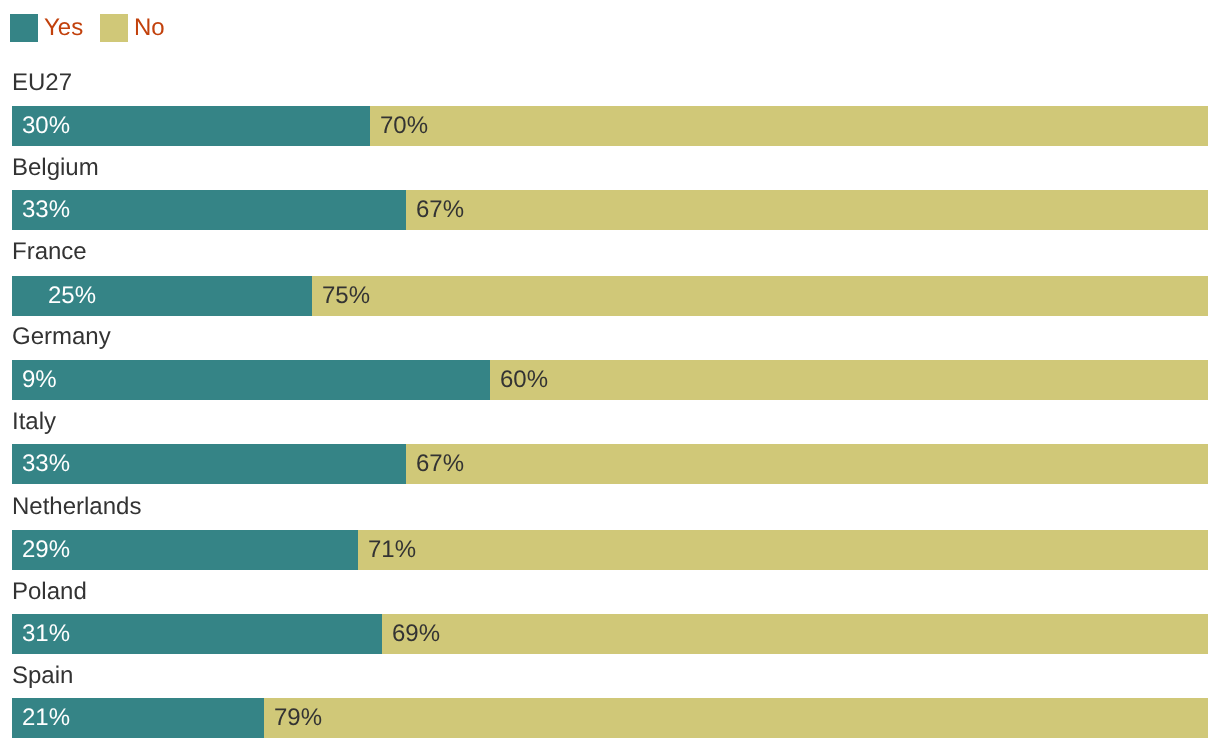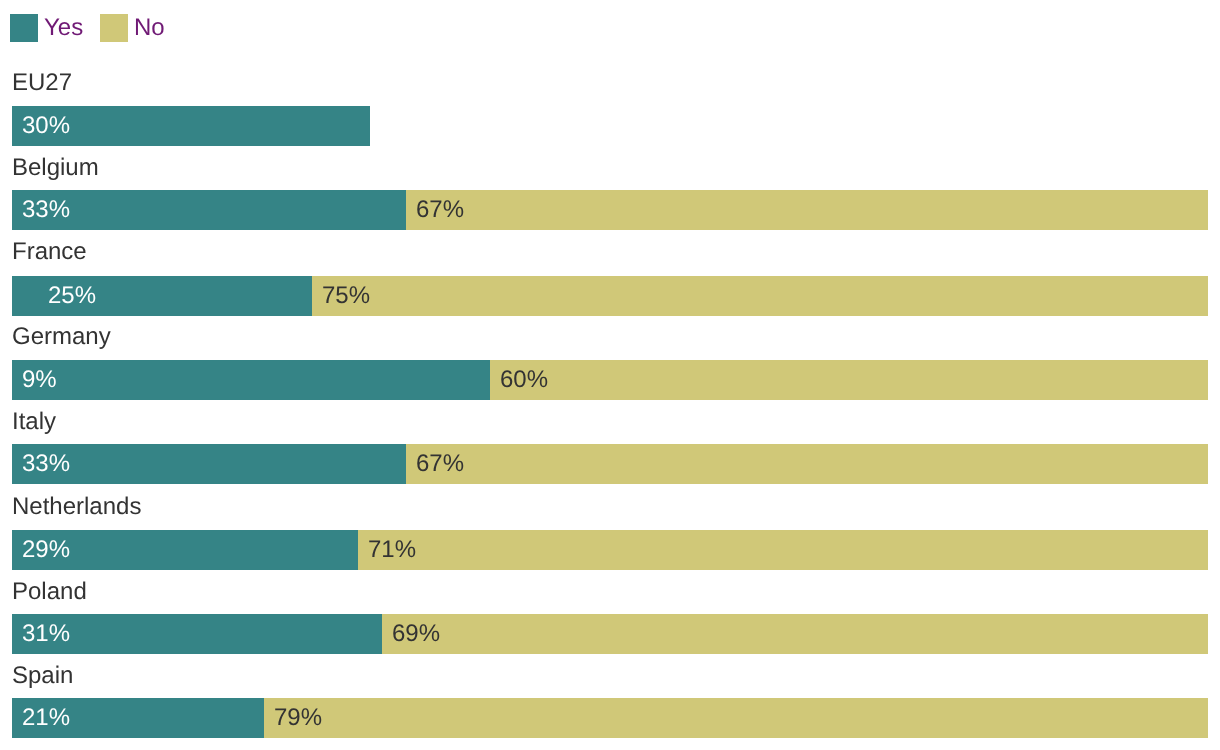--- a/index.html
+++ b/index.html
@@ -12,21 +12,21 @@
   }
   #chart { position:relative; width:1220px; height:750px; background:#ffffff; }
 
   
   .legend { position:absolute; left:0; top:0; width:1220px; height:60px; }
   .legend-item { position:absolute; top:14px; height:28px; }
   .legend-item.item-0 { left:10px; }
   .legend-item.item-1 { left:100px; }
   .swatch { position:absolute; left:0; top:0; width:28px; height:28px; }
   .legend-label { position:absolute; left:34px; top:-2.1px; font-size:24px; line-height:32px;
-                  color:#701a75; white-space:nowrap; }
+                  color:#c2410c; white-space:nowrap; }
 
   
   .plot { position:absolute; left:0; top:0; width:1158px; height:750px; }
   .cat-label { position:absolute; left:12px; font-size:24px; line-height:28px;
                color:#333333; white-space:nowrap; }
   .bar { position:absolute; left:12px; height:40px; display:flex; }
   .seg { height:40px; display:flex; align-items:center; box-sizing:border-box;
          padding-left:10px; font-size:24px; line-height:28px; overflow:hidden; }
   .seg-val { display:block; position:relative; top:0.3px; white-space:nowrap; }
   .seg-yes { color:#ffffff; }
@@ -47,20 +47,23 @@
       <span class="legend-label">No</span>
     </div>
   </div>
 
   <div class="plot">
 
     <div class="cat-label" style="top: 68.9px;">EU27</div>
     <div class="bar" style="top: 106px; width: 1196px;">
       <div class="seg seg-yes" style="width: 358px; background: rgb(53, 132, 134);">
         <span class="seg-val">30%</span>
+      </div>
+      <div class="seg seg-no" style="width: 838px; background: rgb(208, 200, 120);">
+        <span class="seg-val">70%</span>
       </div>
     </div>
 
     <div class="cat-label" style="top: 153.68px;">Belgium</div>
     <div class="bar" style="top: 190px; width: 1196px;">
       <div class="seg seg-yes" style="width: 394px; background: rgb(53, 132, 134);">
         <span class="seg-val">33%</span>
       </div>
       <div class="seg seg-no" style="width: 802px; background: rgb(208, 200, 120);">
         <span class="seg-val">67%</span>

